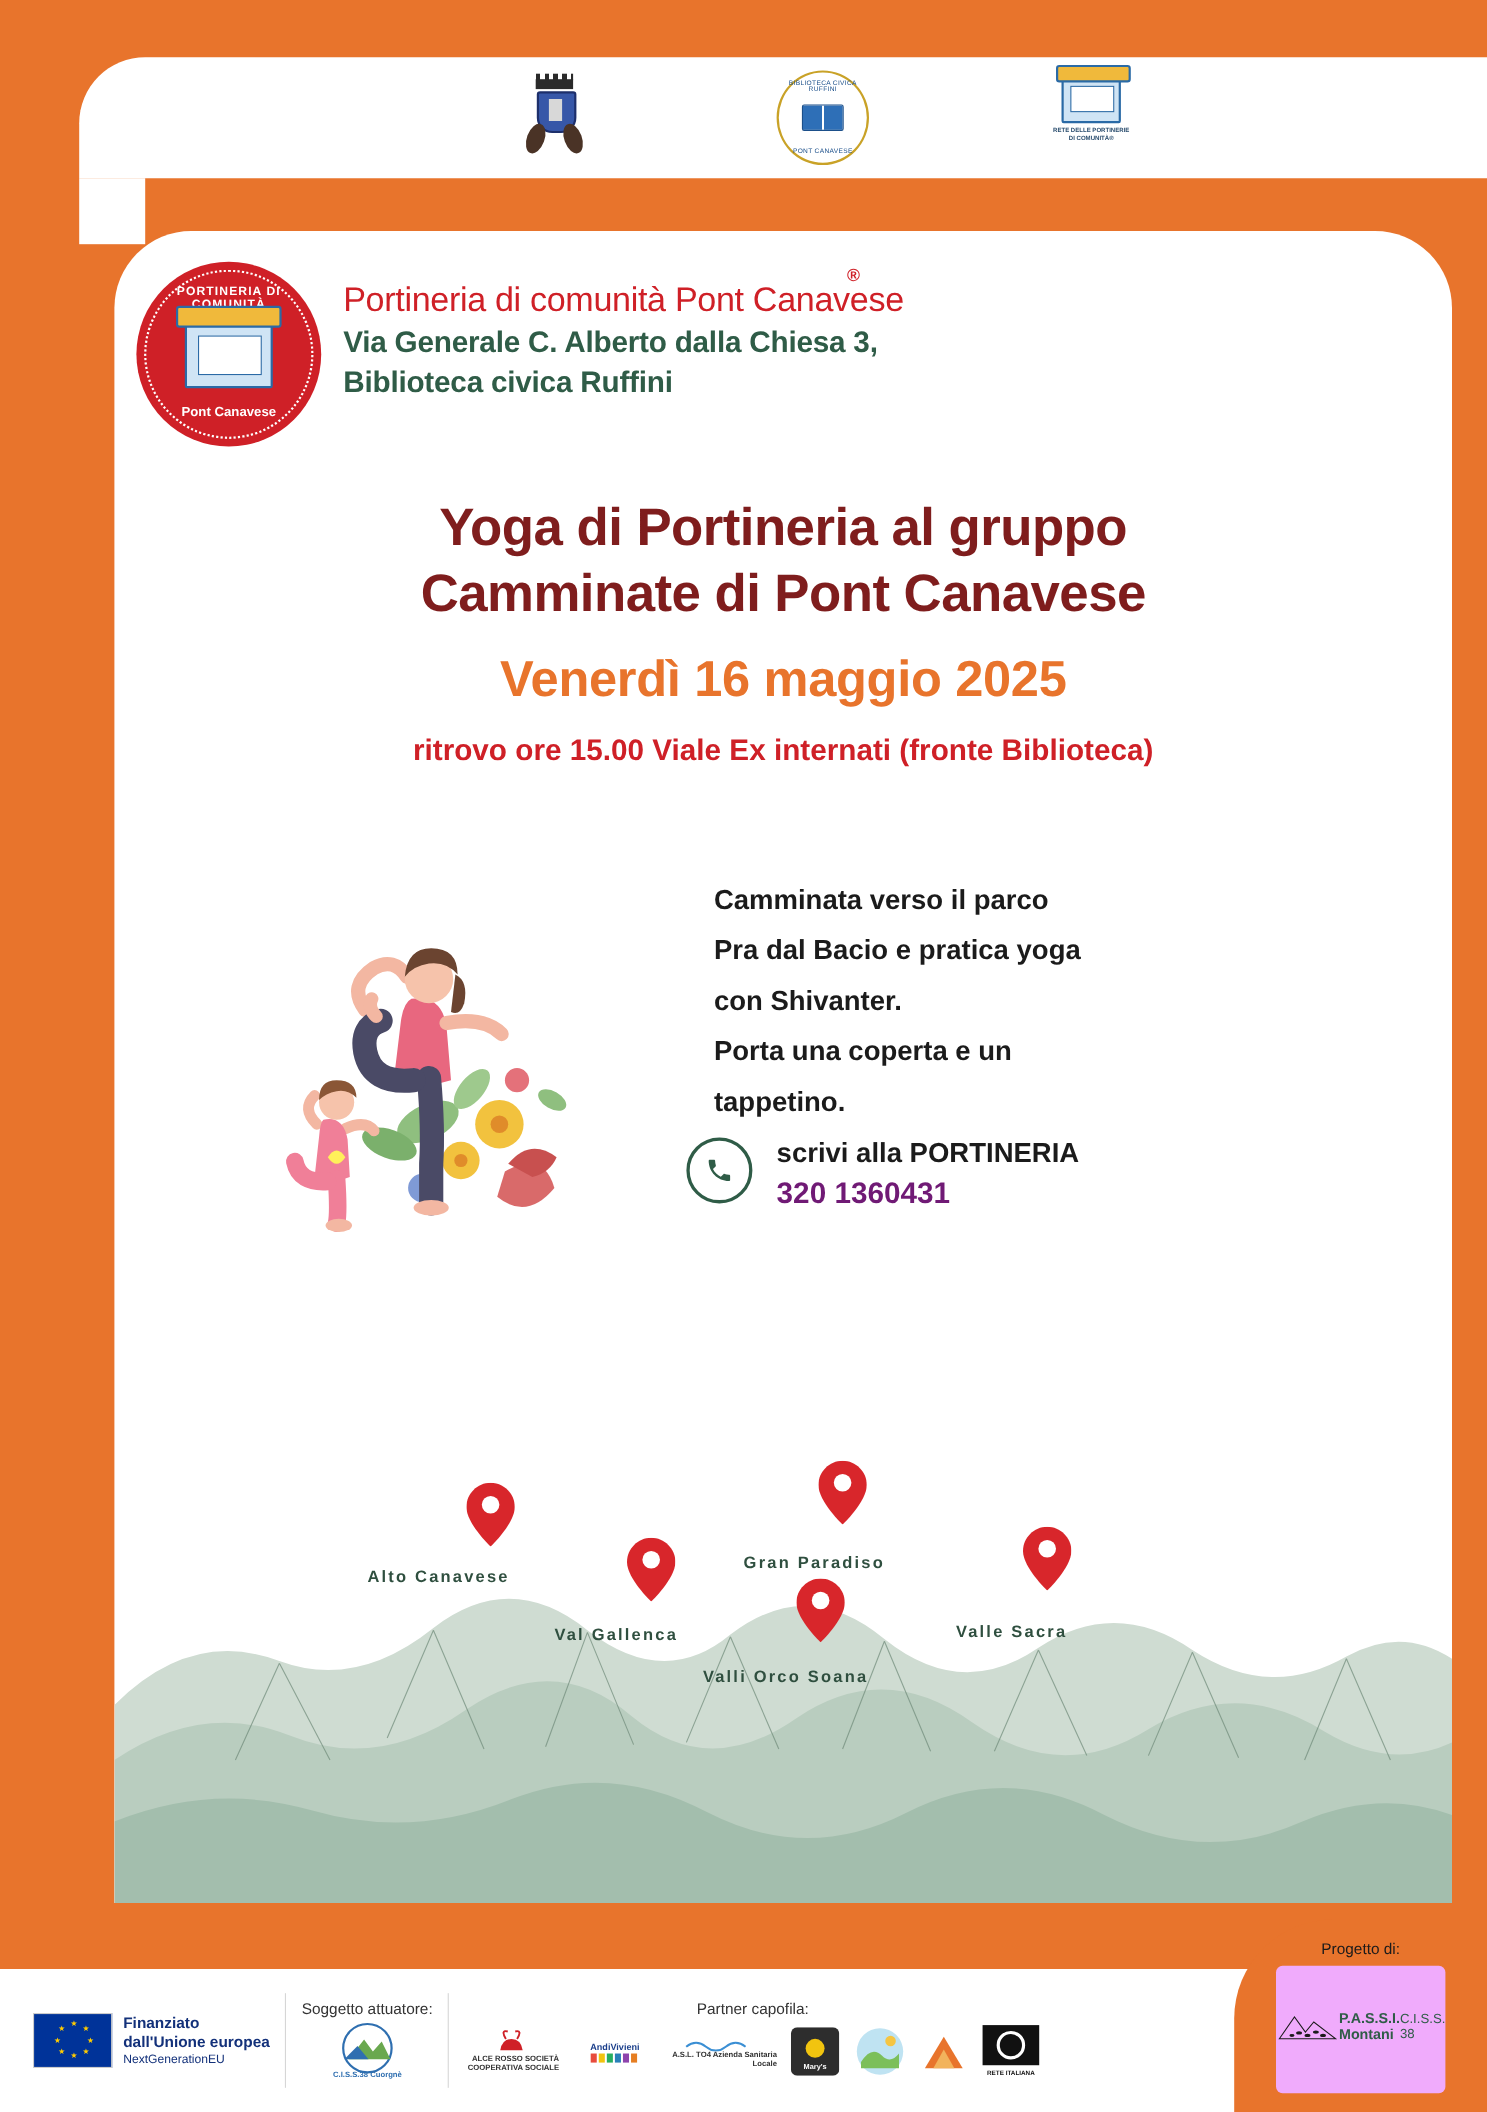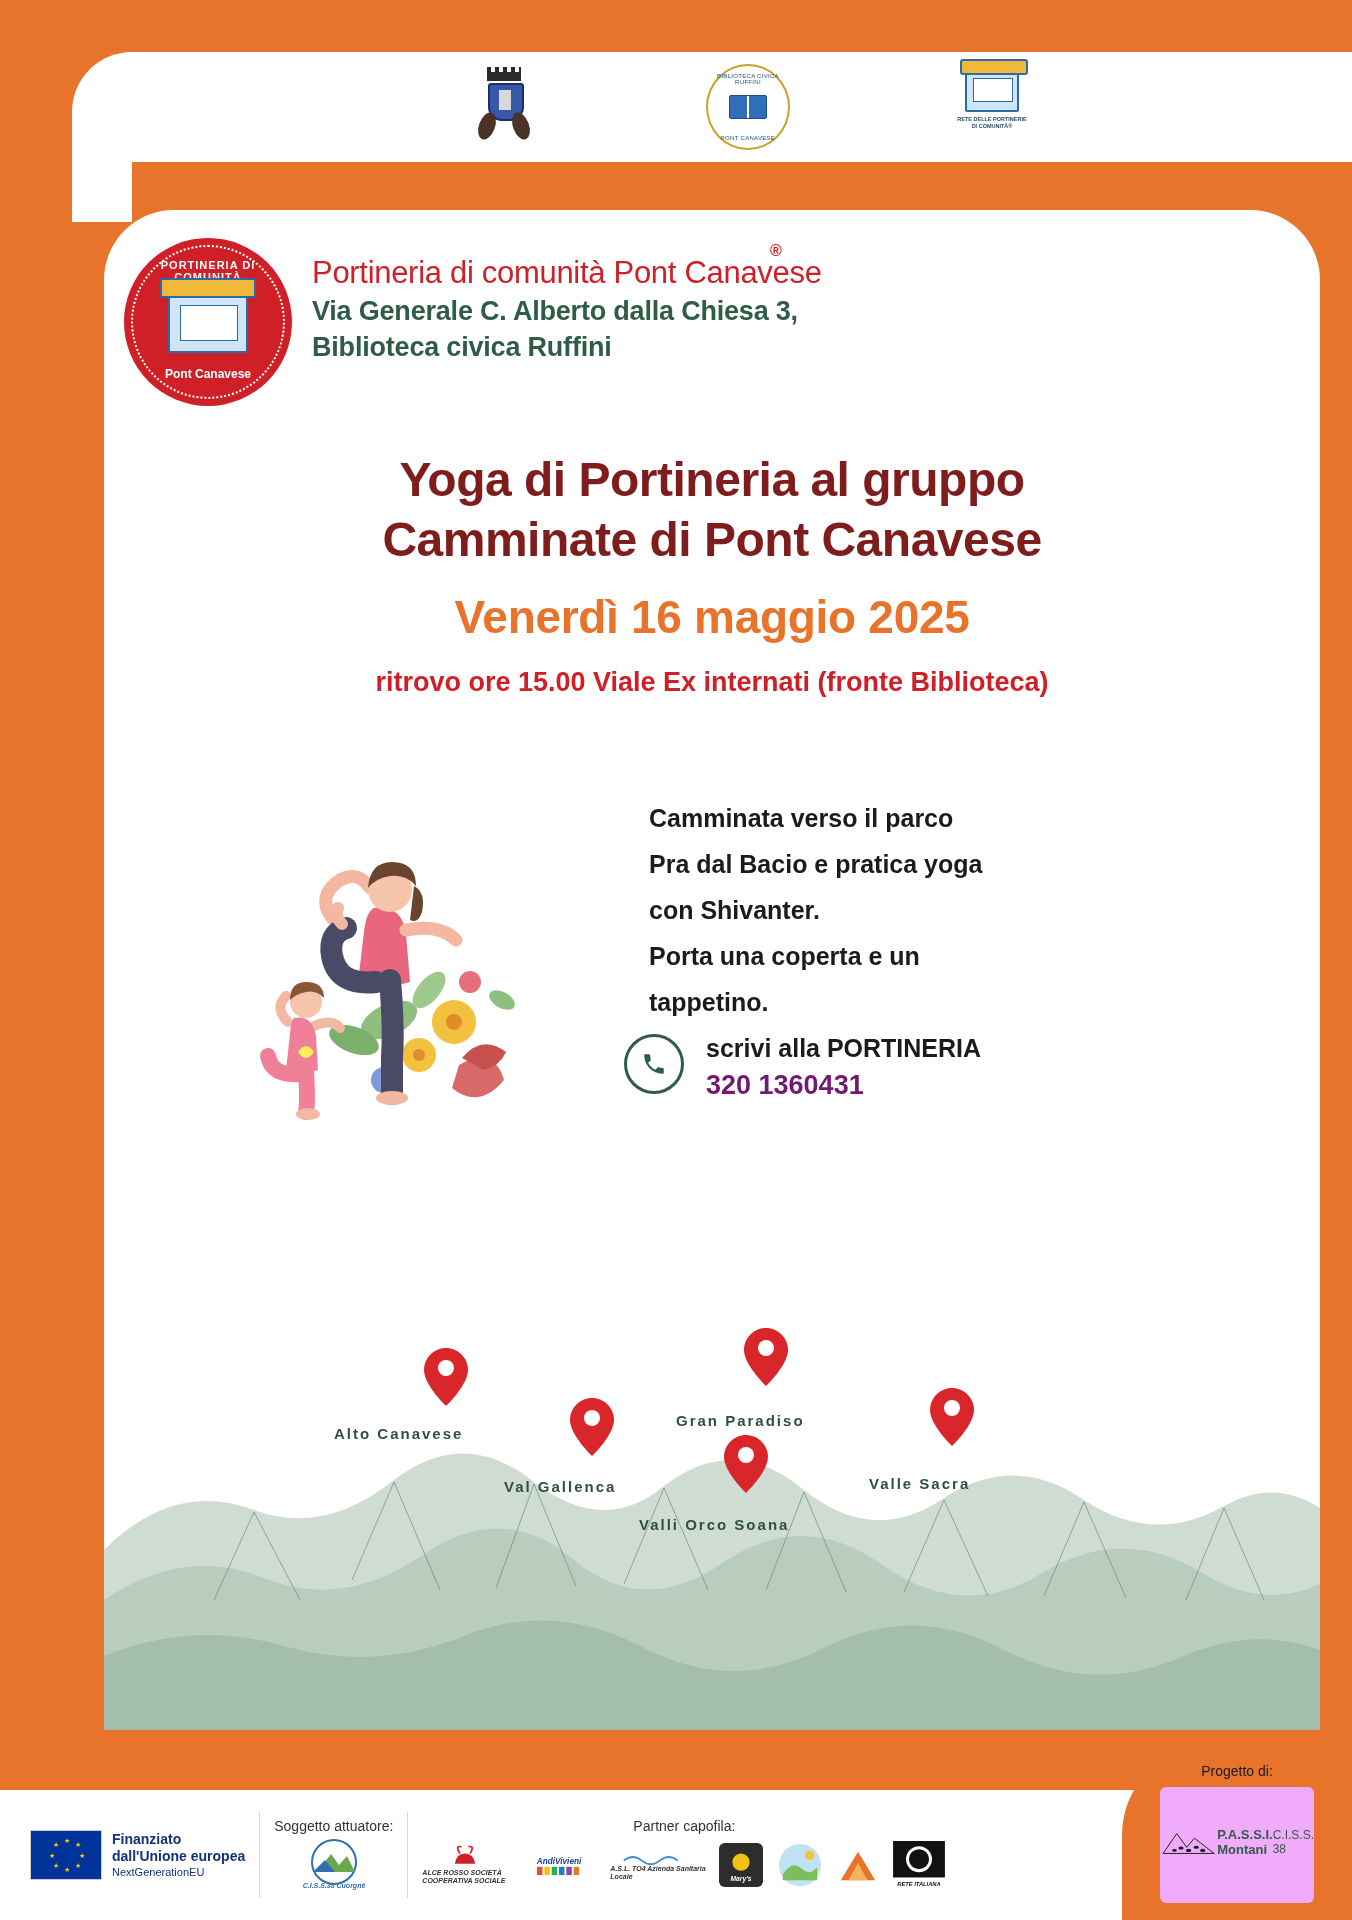--- a/index.html
+++ b/index.html
@@ -115,22 +115,22 @@
   .eu-block{display:flex;align-items:center;gap:10px;margin-left:30px;}
   .eu-flag{width:70px;height:48px;background:#003399;position:relative;border:1px solid #ccc;}
   .eu-flag .stars{position:absolute;left:50%;top:50%;width:34px;height:34px;transform:translate(-50%,-50%);}
   .eu-flag .stars span{position:absolute;width:5px;height:5px;color:#ffcc00;font-size:7px;line-height:5px;text-align:center;}
   .eu-txt .a{font-size:14px;font-weight:bold;color:#13317a;line-height:17px;}
   .eu-txt .b{font-size:11px;color:#13317a;line-height:15px;}
   .fsec{display:flex;flex-direction:column;align-items:center;justify-content:center;}
   .fsec .cap{font-size:14px;color:#333;margin-bottom:4px;}
   .divider{width:1px;height:86px;background:#d6d6d6;margin:0 14px;}
   .plogos{display:flex;align-items:center;gap:12px;}
-  .plogo{height:54px;display:flex;align-items:center;justify-content:center;font-size:7px;text-align:left;
-     color:#333;font-weight:bold;line-height:8px;font-style:italic;}
+  .plogo{height:54px;display:flex;align-items:center;justify-content:center;font-size:7px;text-align:right;
+     color:#333;font-weight:bold;line-height:8px;}
 
   .projetto{position:absolute;right:0;bottom:0;width:230px;height:175px;background:#e8742c;
      border-top-left-radius:90px;}
   .projetto .cap{position:absolute;top:18px;left:0;right:0;text-align:center;font-size:14px;color:#1b1b1b;}
   .passi{position:absolute;left:38px;top:42px;width:154px;height:116px;background:#f0abfc;border-radius:6px;
      display:flex;flex-direction:row;align-items:center;justify-content:flex-end;padding-bottom:6px;box-sizing:border-box;}
   .passi .mt{width:150px;height:72px;}
   .passi .n1{font-size:13px;font-weight:bold;color:#2f5c47;}
   .passi .n2{font-size:12px;color:#2f5c47;}
 </style>

